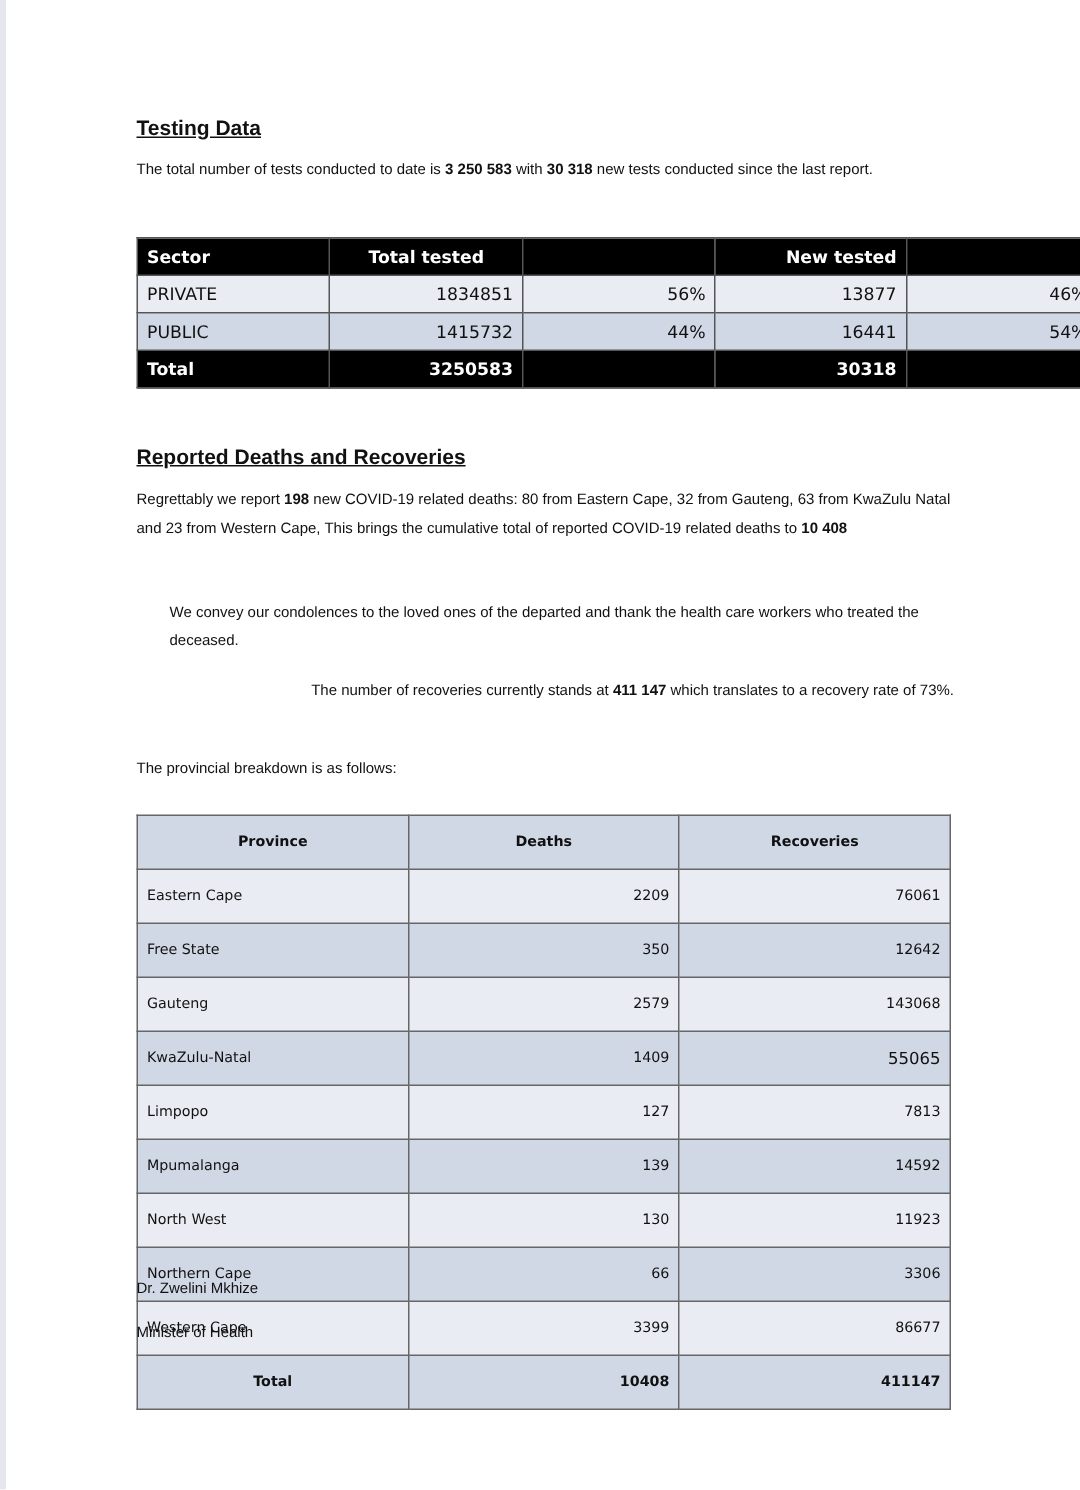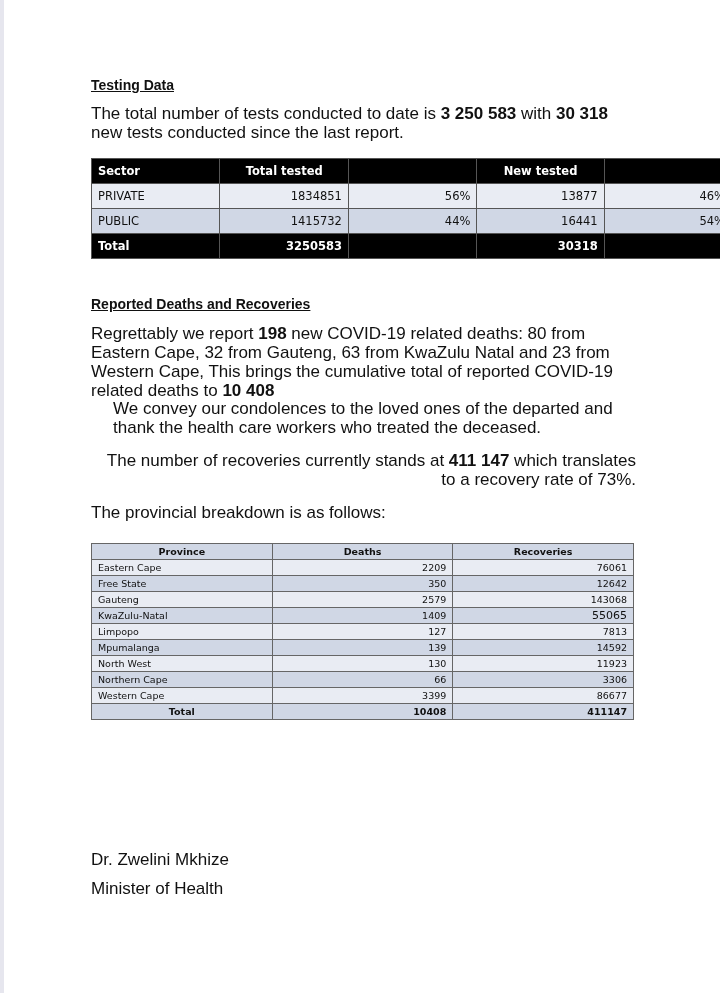--- a/index.html
+++ b/index.html
@@ -1,33 +1,33 @@
 <!DOCTYPE html>
 <html><head>
 <meta charset="utf-8">
 <style>
   html, body { margin:0; padding:0; }
   body { width:720px; height:993px; background:#ffffff; position:relative; overflow:hidden;
          font-family:"Liberation Sans", sans-serif; color:#111; }
   .edge { position:absolute; left:0; top:0; width:4px; height:993px; background:#e6e6ee; }
   .page { position:absolute; left:91px; top:0; width:545px; }
   .h { position:absolute; left:0; font-weight:bold; text-decoration:underline; font-size:14px; }
-  .p { position:absolute; left:0; font-size:17px; line-height:19px; width:545px; }
+  .p { position:absolute; left:0; font-size:10px; line-height:19px; width:545px; }
   b { font-weight:bold; }
   table { border-collapse:collapse; position:absolute; font-family:"DejaVu Sans", sans-serif; }
   
   .t1 { left:0; top:158px; width:641px; font-size:11.5px; }
   .t1 td { border:1px solid #555; height:25px; padding:0 6px; box-sizing:border-box; }
   .t1 tr.dark td { background:#000; color:#fff; font-weight:bold; }
   .t1 tr.r1 td { background:#e9ecf3; }
   .t1 tr.r2 td { background:#d0d7e5; }
   .num { text-align:right; }
   
   .t2 { left:0; top:543px; width:543px; font-size:9.5px; }
-  .t2 td { border:1px solid #666; height:16px; padding:0 6px; box-sizing:border-box; }
+  .t2 td { border:1px solid #666; height:36px; padding:0 6px; box-sizing:border-box; }
   .t2 tr.hd td { background:#d0d7e5; font-weight:bold; text-align:center; }
   .t2 tr.a td { background:#e9ecf3; }
   .t2 tr.b td { background:#d0d7e5; }
   .t2 tr.tot td { background:#d0d7e5; font-weight:bold; }
 </style>
 </head>
 <body>
 
 <div class="edge"></div>
 
@@ -43,21 +43,21 @@
         <col style="width:109px">
         <col style="width:109px">
         <col style="width:108px">
         <col style="width:108px">
       </colgroup>
     <tbody>
         <tr class="dark">
       <td>Sector</td>
       <td style="text-align:center">Total tested</td>
       <td></td>
-      <td style="text-align:center">New tested</td>
+      <td style="text-align:right">New tested</td>
       <td></td>
     </tr>
     <tr class="r1">
       <td>PRIVATE</td>
       <td class="num">1834851</td>
       <td class="num">56%</td>
       <td class="num">13877</td>
       <td class="num">46%</td>
     </tr>
     <tr class="r2">

